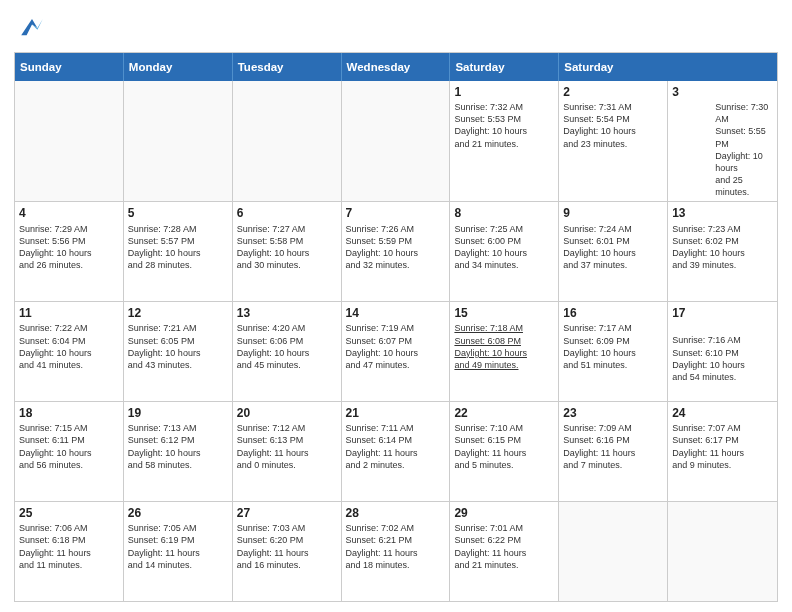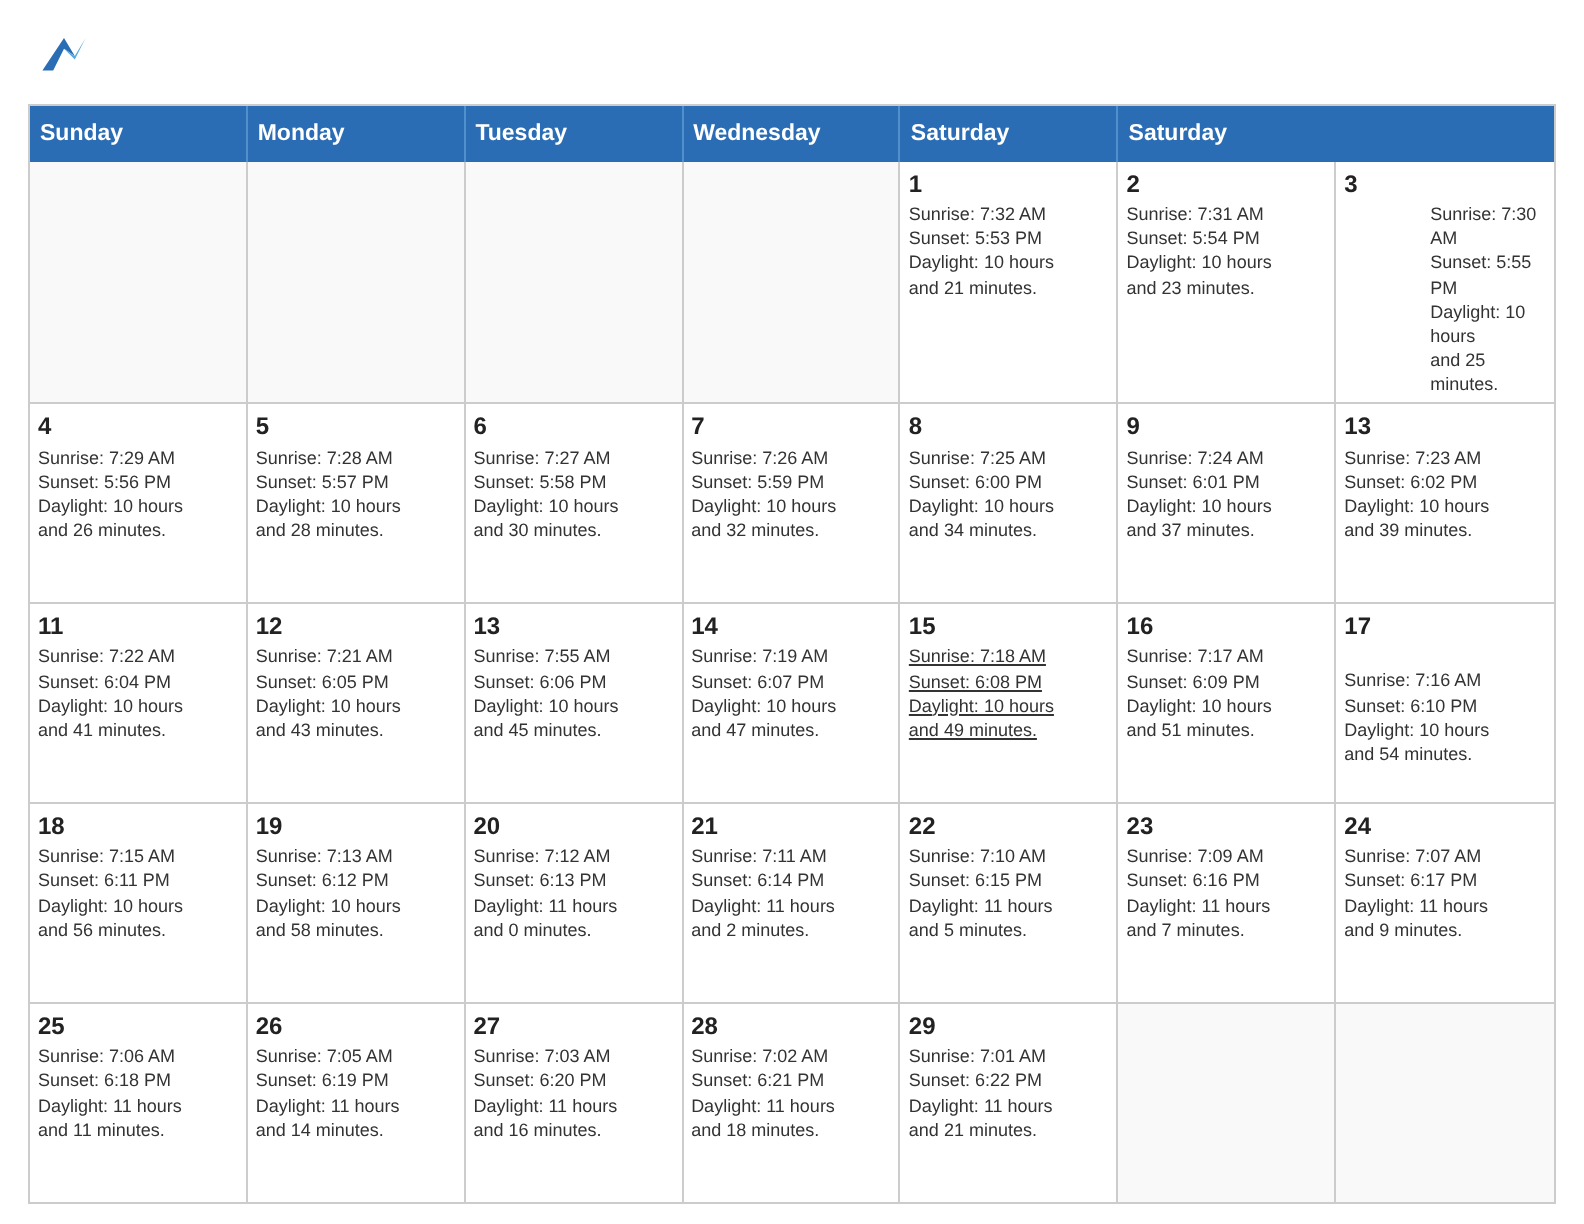--- a/index.html
+++ b/index.html
@@ -235,21 +235,21 @@
           </div>
           <div class="cal-cell">
             <span class="day-number">12</span>
             <div class="day-info" style="white-space: pre-line;">Sunrise: 7:21 AM
 Sunset: 6:05 PM
 Daylight: 10 hours
 and 43 minutes.</div>
           </div>
           <div class="cal-cell">
             <span class="day-number">13</span>
-            <div class="day-info" style="white-space: pre-line;">Sunrise: 7:55 AM
+            <div class="day-info" style="white-space: pre-line;">Sunrise: 4:20 AM
 Sunset: 6:06 PM
 Daylight: 10 hours
 and 45 minutes.</div>
           </div>
           <div class="cal-cell">
             <span class="day-number">14</span>
             <div class="day-info" style="white-space: pre-line;">Sunrise: 7:19 AM
 Sunset: 6:07 PM
 Daylight: 10 hours
 and 47 minutes.</div>

